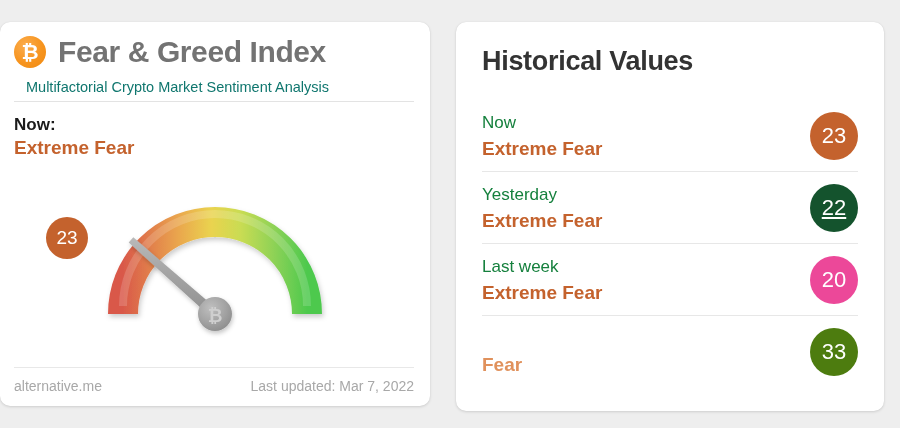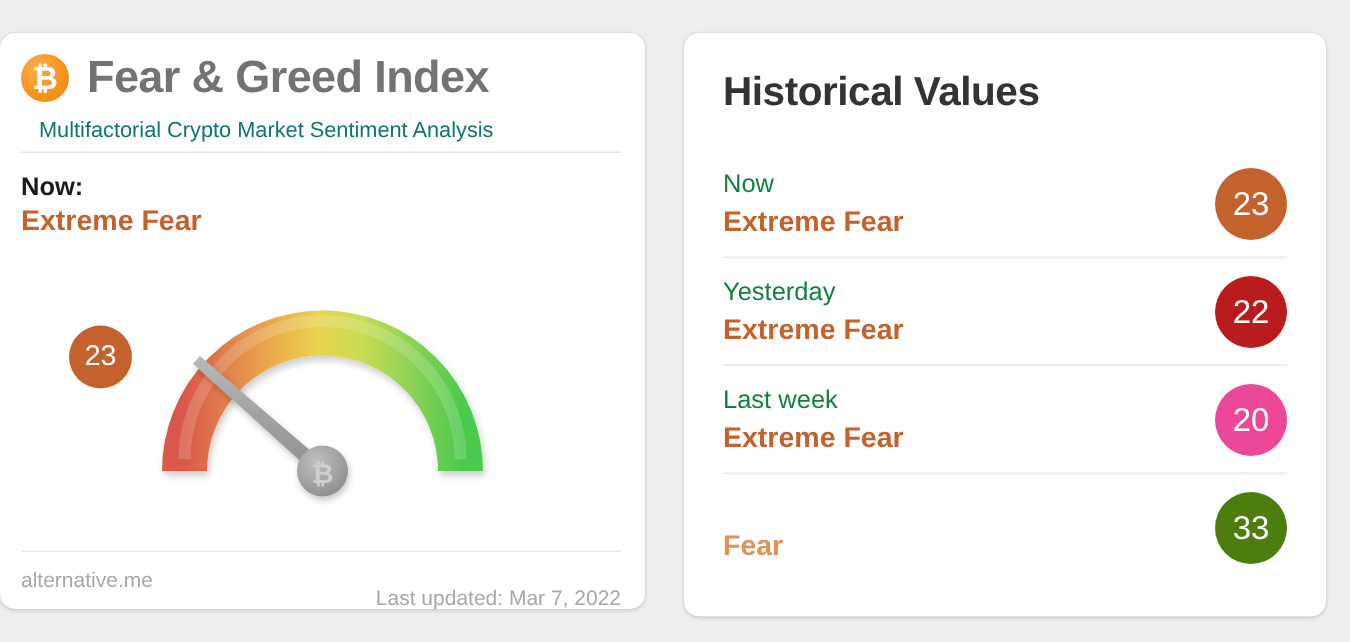--- a/index.html
+++ b/index.html
@@ -145,21 +145,21 @@
   .footer-left {
     position: absolute;
     left: 14px;
     top: 356px;
     font-size: 14px;
     color: #a8a8a8;
   }
   .footer-right {
     position: absolute;
     right: 16px;
-    top: 368px;
+    top: 356px;
     font-size: 14px;
     color: #a8a8a8;
     white-space: nowrap;
   }
 
   
   .hist-title {
     position: absolute;
     left: 26px;
     top: 24px;
@@ -302,21 +302,21 @@
 
       <div class="hist-row">
         <div class="hist-period">Now</div>
         <div class="hist-class" style="color: rgb(196, 98, 45);">Extreme Fear</div>
         <div class="hist-badge" style="background: rgb(196, 98, 45);">23</div>
       </div>
 
       <div class="hist-row">
         <div class="hist-period">Yesterday</div>
         <div class="hist-class" style="color: rgb(196, 98, 45);">Extreme Fear</div>
-        <div class="hist-badge" style="background: #b91c1c;">22</div>
+        <div class="hist-badge" style="background: #14532d; text-decoration: underline;">22</div>
       </div>
 
       <div class="hist-row">
         <div class="hist-period">Last week</div>
         <div class="hist-class" style="color: rgb(196, 98, 45);">Extreme Fear</div>
         <div class="hist-badge" style="background: #ec4899;">20</div>
       </div>
 
       <div class="hist-row">
         <div class="hist-class" style="color: rgb(224, 145, 92);">Fear</div>

